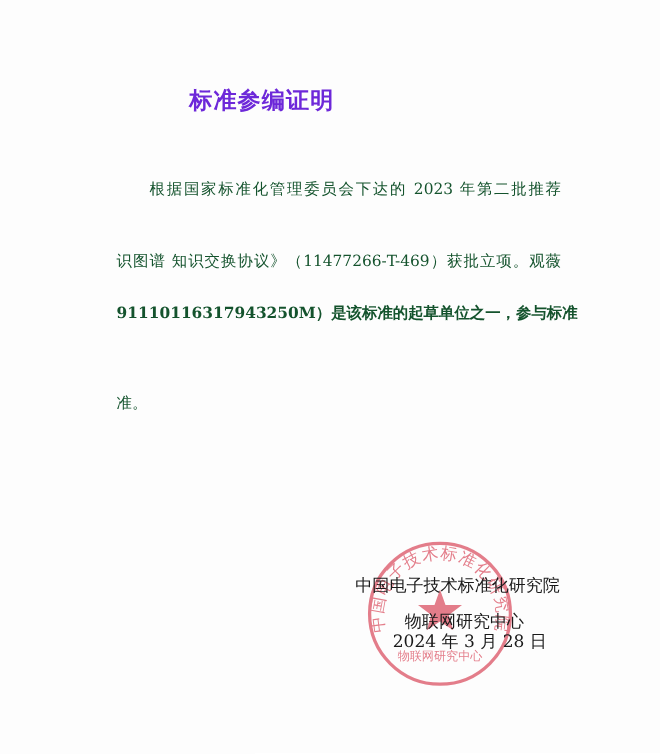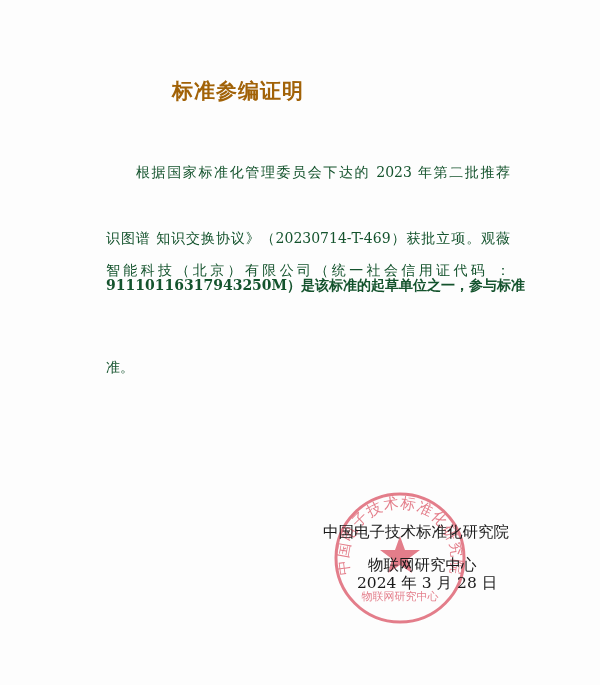--- a/index.html
+++ b/index.html
@@ -24,21 +24,21 @@
     .title {
       position: absolute;
       left: 0;
       width: 476px;
       top: 77px;
       text-align: center;
       font-family: "DejaVu Sans", "Liberation Sans", sans-serif;
       font-size: 21px;
       font-weight: bold;
       letter-spacing: 1px;
-      color: #a16207;
+      color: #6d28d9;
     }
     .body-line {
       position: absolute;
       left: 106px;
       width: 404px;
       font-size: 14px;
       line-height: 20px;
       white-space: nowrap;
       color: #14532d;
       text-align: justify;
@@ -65,22 +65,21 @@
     }
   </style>
 </head>
 <body>
 
 <div class="page">
 
   <div class="title">标准参编证明</div>
 
   <div class="body-line first" style="top:162px;">根据国家标准化管理委员会下达的 2023 年第二批推荐</div>
-  <div class="body-line" style="top:228px;">识图谱 知识交换协议》（20230714-T-469）获批立项。观薇</div>
-  <div class="body-line" style="top:260px;">智能科技（北京）有限公司（统一社会信用证代码 ：</div>
+  <div class="body-line" style="top:228px;">识图谱 知识交换协议》（11477266-T-469）获批立项。观薇</div>
   <div class="body-line" style="top:275px;font-weight:bold;">91110116317943250M）是该标准的起草单位之一，参与标准</div>
   <div class="body-line last" style="top:357px;">准。</div>
 
   <svg class="seal" viewBox="0 0 140 140" xmlns="http://www.w3.org/2000/svg">
     <defs>
       <path id="sealArc" d="M 22 92 A 52 52 0 1 1 118 92"></path>
     </defs>
     <circle cx="70" cy="70" r="64" fill="none" stroke="#d9485a" stroke-width="3"></circle>
     <text font-size="15" fill="#d9485a" font-family="DejaVu Sans, sans-serif" letter-spacing="1">
       <textPath href="#sealArc" startOffset="50%" text-anchor="middle">中国电子技术标准化研究院</textPath>

